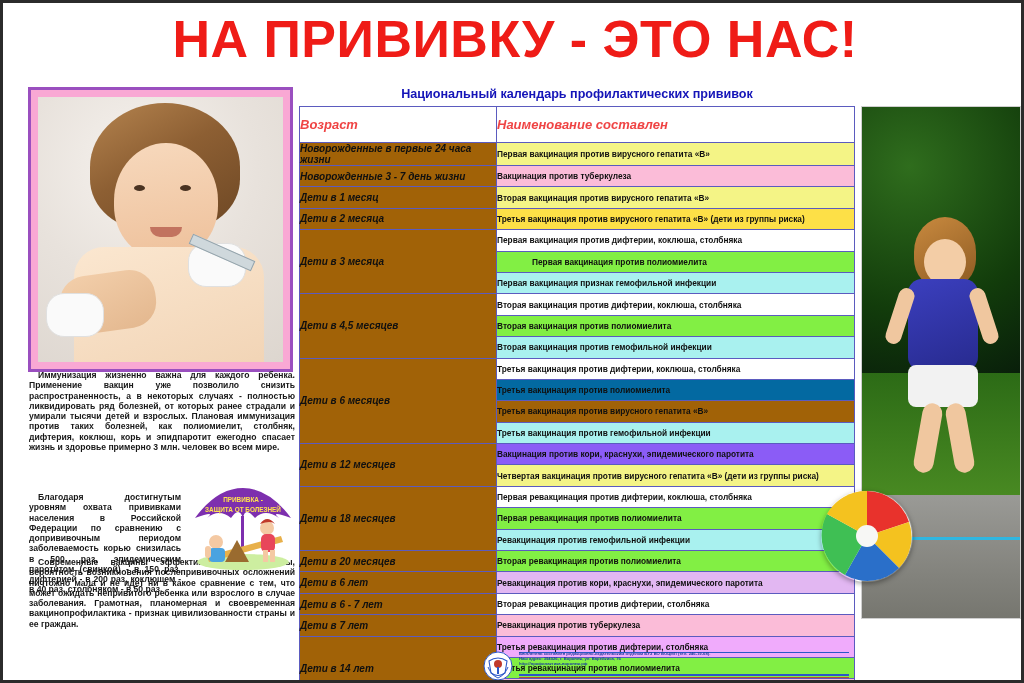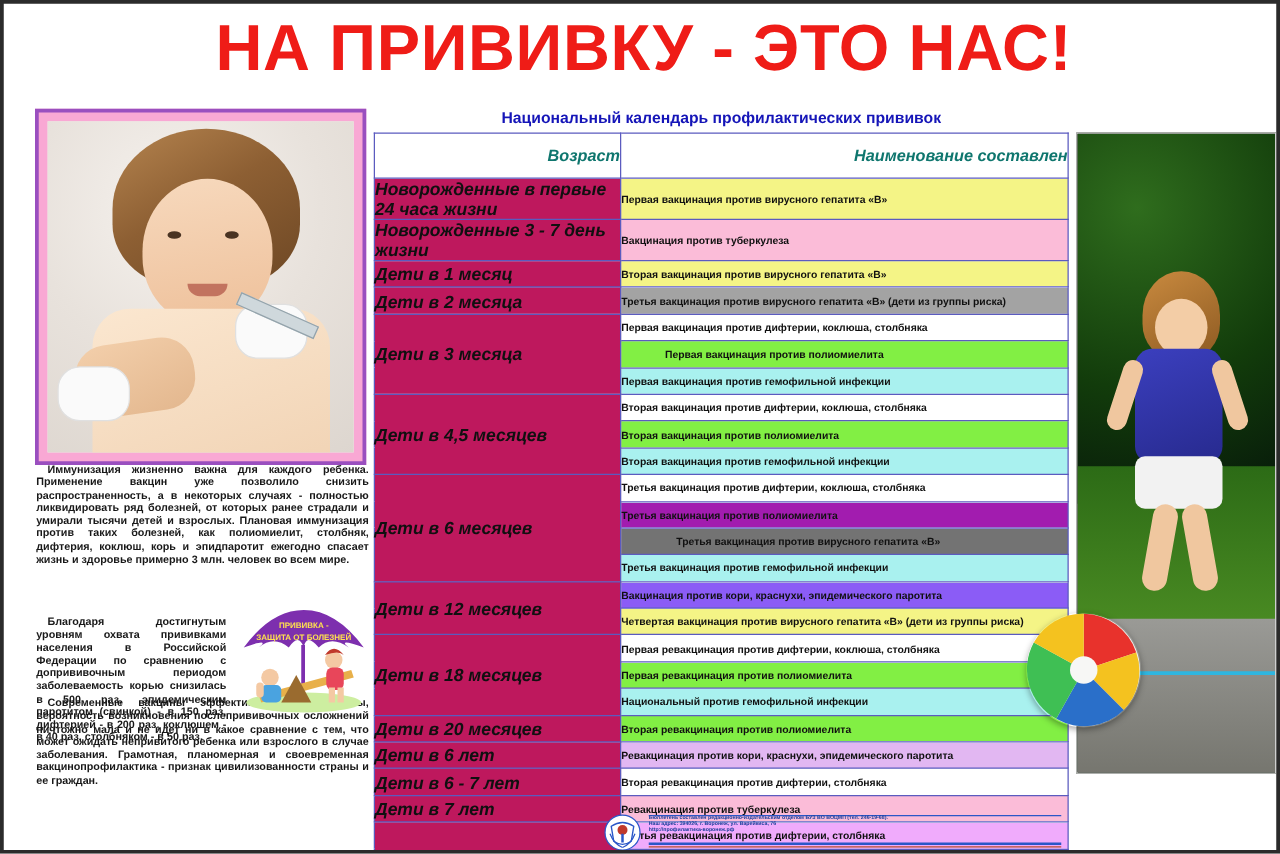--- a/index.html
+++ b/index.html
@@ -39,24 +39,24 @@
 
   .umbrella{position:absolute;left:186px;top:481px;width:108px;height:88px;}
 
   
   .cal-title{position:absolute;left:296px;top:84px;width:556px;text-align:center;
      font-size:12.6px;font-weight:bold;color:#1515b8;font-style:normal;}
   .table{position:absolute;left:296px;top:103px;width:556px;border-collapse:collapse;
      table-layout:fixed;border:1.6px solid #5b5bbf;}
   .table td,.table th{border:1.1px solid #5b5bbf;padding:0;vertical-align:middle;}
   .col-age{width:197px;}
-  .th-age,.th-name{height:35px;text-align:right;font-size:13px;font-weight:bold;
-     color:#0f766e;font-style:italic;background:#ffffff;}
-  .age-cell{font-size:14px;font-weight:bold;font-style:italic;color:#101010;
-     padding:0 0 0 6px;background:#be185d;}
+  .th-age,.th-name{height:35px;text-align:left;font-size:13px;font-weight:bold;
+     color:#ef4444;font-style:italic;background:#ffffff;}
+  .age-cell{font-size:10px;font-weight:bold;font-style:italic;color:#101010;
+     padding:0 0 0 6px;background:#a16207;}
   .vac-cell{font-size:8.3px;font-weight:bold;color:#101010;padding:0 0 0 5px;height:20.4px;
      white-space:nowrap;overflow:hidden;}
 
   
   .right-photo{position:absolute;left:858px;top:103px;width:160px;height:513px;
      overflow:hidden;background:#071505;border:1px solid #cfcfcf;box-sizing:border-box;}
   .rp-sky{position:absolute;left:0;top:0;width:100%;height:58%;
      background:radial-gradient(circle at 30% 20%,#2f6d1d 0%,#123c0b 55%,#06160a 100%);}
   .rp-grass{position:absolute;left:0;top:52%;width:100%;height:26%;
      background:linear-gradient(180deg,#2c6b16 0%,#4b8c23 100%);}
@@ -156,71 +156,71 @@
         <tr>
           <td class="age-cell" rowspan="1">Новорожденные 3 - 7 день жизни</td>
           <td class="vac-cell" style="background: rgb(251, 188, 216);">Вакцинация против туберкулеза</td>
         </tr>
         <tr>
           <td class="age-cell" rowspan="1">Дети в 1 месяц</td>
           <td class="vac-cell" style="background: rgb(244, 244, 134);">Вторая вакцинация против вирусного гепатита «В»</td>
         </tr>
         <tr>
           <td class="age-cell" rowspan="1">Дети в 2 месяца</td>
-          <td class="vac-cell" style="background: #a3a3a3;">Третья вакцинация против вирусного гепатита «В» (дети из группы риска)</td>
+          <td class="vac-cell" style="background: #fde047;">Третья вакцинация против вирусного гепатита «В» (дети из группы риска)</td>
         </tr>
         <tr>
           <td class="age-cell" rowspan="3">Дети в 3 месяца</td>
           <td class="vac-cell" style="background: rgb(255, 255, 255);">Первая вакцинация против дифтерии, коклюша, столбняка</td>
         </tr>
         <tr>
           <td class="vac-cell" style="background: rgb(130, 239, 68); padding-left: 35px;">Первая вакцинация против полиомиелита</td>
         </tr>
         <tr>
-          <td class="vac-cell" style="background: rgb(169, 241, 239);">Первая вакцинация против гемофильной инфекции</td>
+          <td class="vac-cell" style="background: rgb(169, 241, 239);">Первая вакцинация признак гемофильной инфекции</td>
         </tr>
         <tr>
           <td class="age-cell" rowspan="3">Дети в 4,5 месяцев</td>
           <td class="vac-cell" style="background: rgb(255, 255, 255);">Вторая вакцинация против дифтерии, коклюша, столбняка</td>
         </tr>
         <tr>
           <td class="vac-cell" style="background: rgb(130, 239, 68);">Вторая вакцинация против полиомиелита</td>
         </tr>
         <tr>
           <td class="vac-cell" style="background: rgb(169, 241, 239);">Вторая вакцинация против гемофильной инфекции</td>
         </tr>
         <tr>
           <td class="age-cell" rowspan="4">Дети в 6 месяцев</td>
           <td class="vac-cell" style="background: rgb(255, 255, 255);">Третья вакцинация против дифтерии, коклюша, столбняка</td>
         </tr>
         <tr>
-          <td class="vac-cell" style="background: #a21caf;">Третья вакцинация против полиомиелита</td>
-        </tr>
-        <tr>
-          <td class="vac-cell" style="background: #737373; padding-left: 44px;">Третья вакцинация против вирусного гепатита «В»</td>
+          <td class="vac-cell" style="background: #0369a1;">Третья вакцинация против полиомиелита</td>
+        </tr>
+        <tr>
+          <td class="vac-cell" style="background: #a16207;">Третья вакцинация против вирусного гепатита «В»</td>
         </tr>
         <tr>
           <td class="vac-cell" style="background: rgb(169, 241, 239);">Третья вакцинация против гемофильной инфекции</td>
         </tr>
         <tr>
           <td class="age-cell" rowspan="2">Дети в 12 месяцев</td>
           <td class="vac-cell" style="background: #8b5cf6;">Вакцинация против кори, краснухи, эпидемического паротита</td>
         </tr>
         <tr>
           <td class="vac-cell" style="background: rgb(244, 244, 134);">Четвертая вакцинация против вирусного гепатита «В» (дети из группы риска)</td>
         </tr>
         <tr>
           <td class="age-cell" rowspan="3">Дети в 18 месяцев</td>
           <td class="vac-cell" style="background: rgb(255, 255, 255);">Первая ревакцинация против дифтерии, коклюша, столбняка</td>
         </tr>
         <tr>
           <td class="vac-cell" style="background: rgb(130, 239, 68);">Первая ревакцинация против полиомиелита</td>
         </tr>
         <tr>
-          <td class="vac-cell" style="background: rgb(169, 241, 239);">Национальный против гемофильной инфекции</td>
+          <td class="vac-cell" style="background: rgb(169, 241, 239);">Ревакцинация против гемофильной инфекции</td>
         </tr>
         <tr>
           <td class="age-cell" rowspan="1">Дети в 20 месяцев</td>
           <td class="vac-cell" style="background: rgb(130, 239, 68);">Вторая ревакцинация против полиомиелита</td>
         </tr>
         <tr>
           <td class="age-cell" rowspan="1">Дети в 6 лет</td>
           <td class="vac-cell" style="background: rgb(226, 183, 242);">Ревакцинация против кори, краснухи, эпидемического паротита</td>
         </tr>
         <tr>

